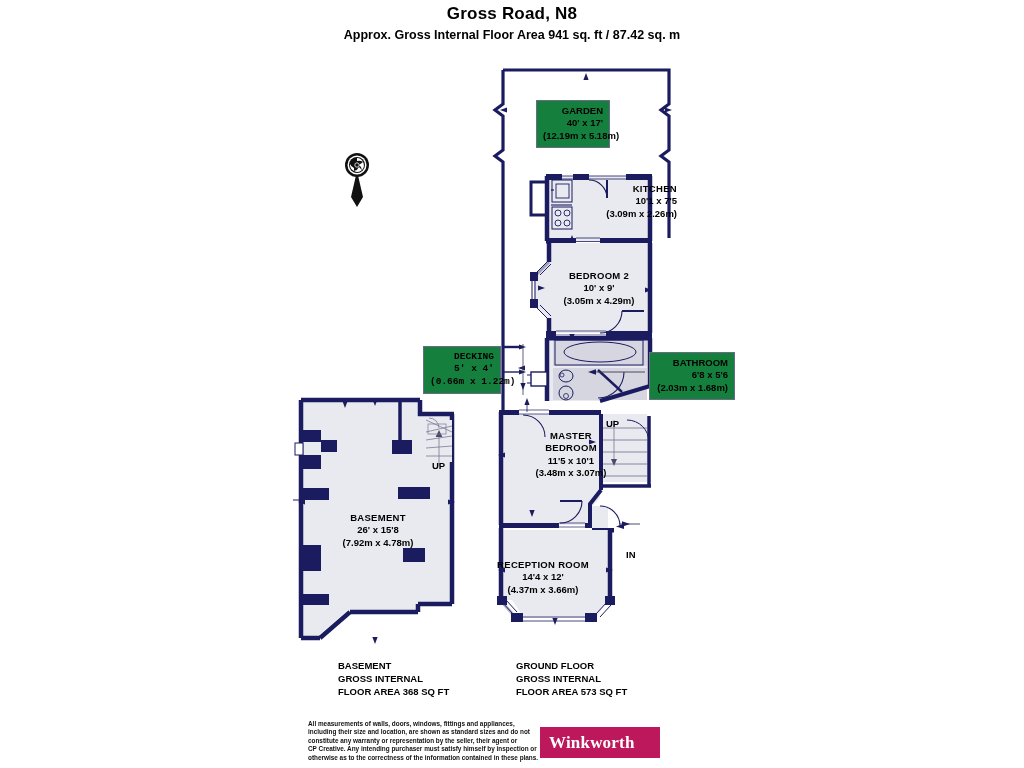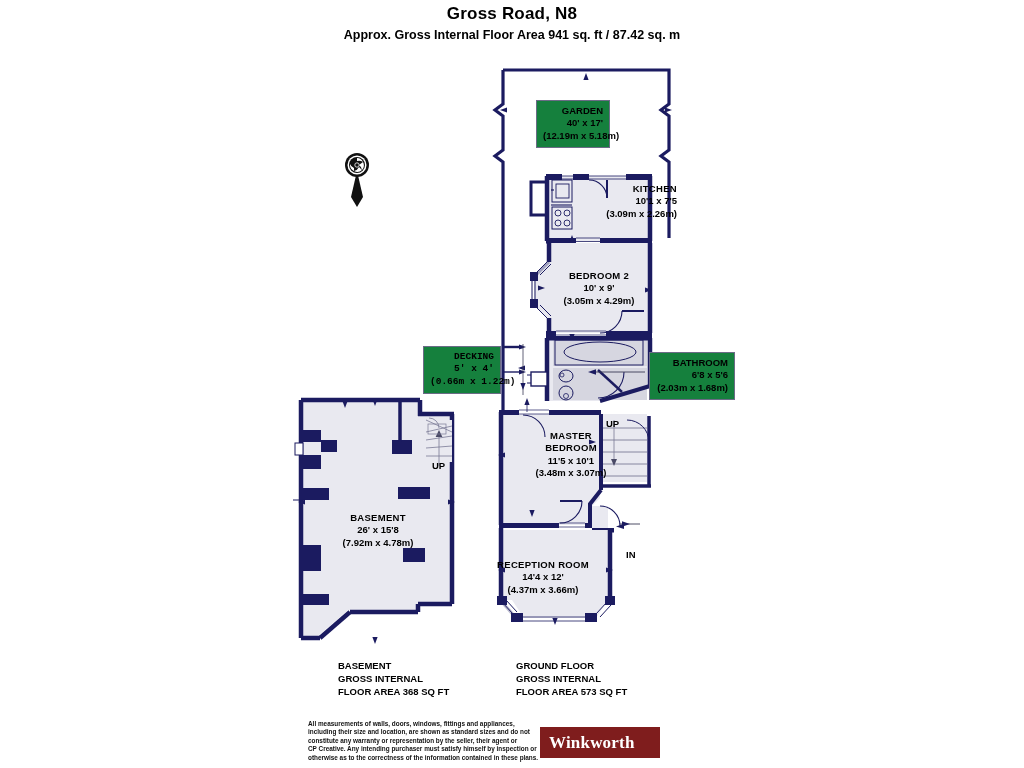--- a/index.html
+++ b/index.html
@@ -112,21 +112,21 @@
     font-weight: bold;
     color: #111;
   }
 
   .brand {
     position: absolute;
     left: 540px;
     top: 727px;
     width: 120px;
     height: 31px;
-    background: #7f1d1d;
+    background: #be185d;
     color: #ffffff;
     font-family: "Liberation Serif", serif;
     font-size: 17px;
     font-weight: bold;
     display: flex;
     align-items: center;
     padding-left: 9px;
     box-sizing: border-box;
     letter-spacing: 0.2px;
   }

